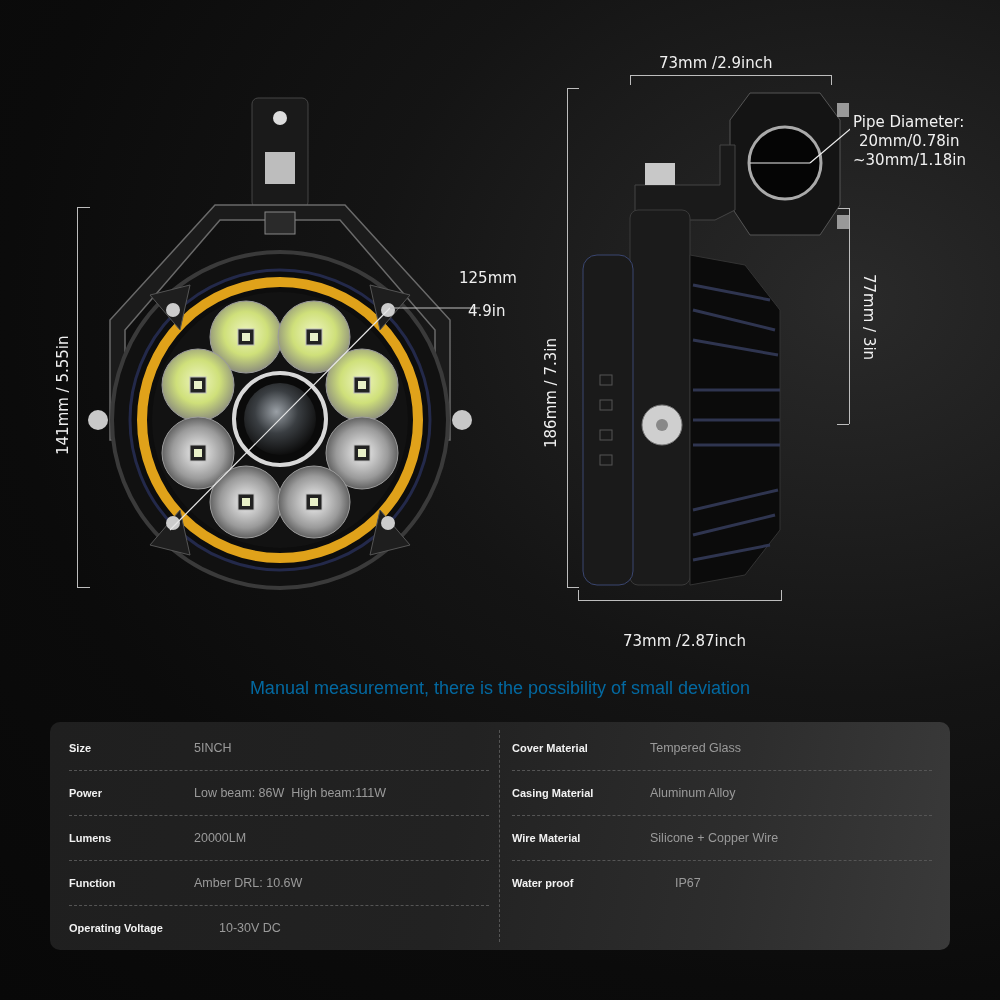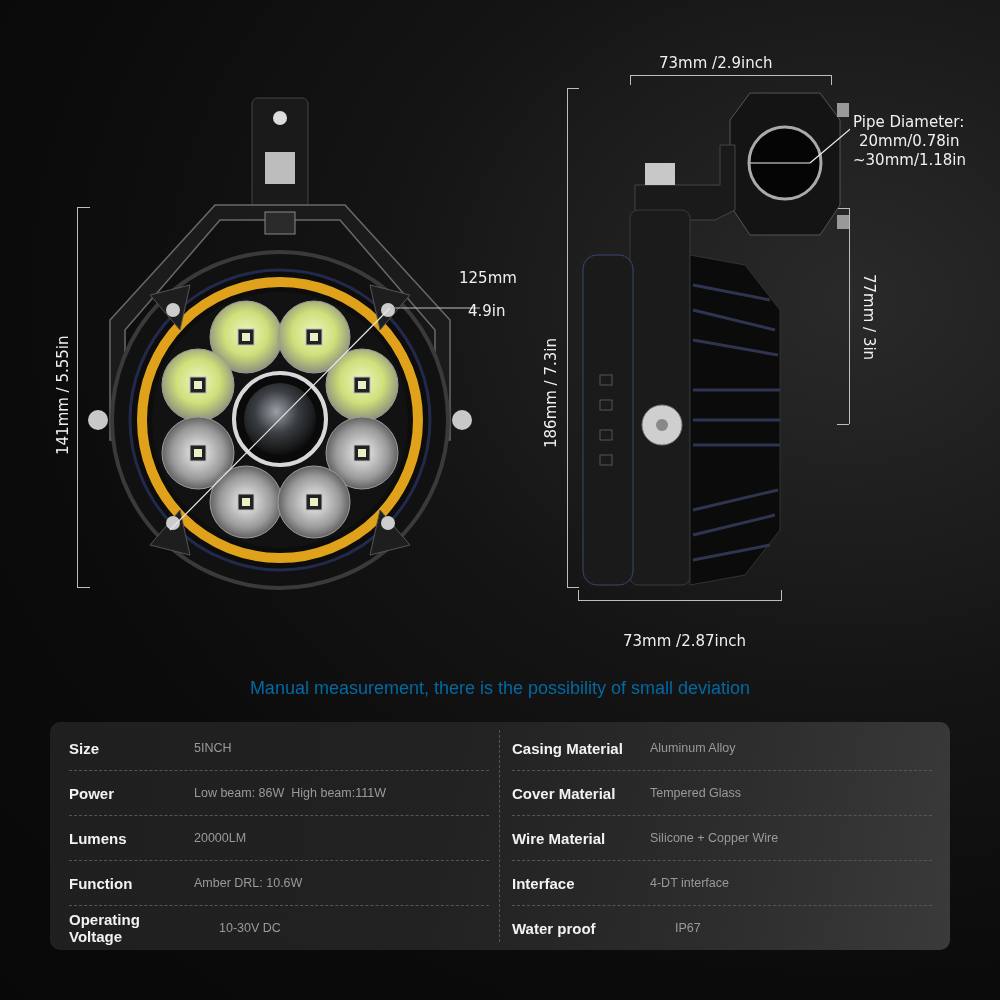--- a/index.html
+++ b/index.html
@@ -18,21 +18,21 @@
     position:absolute; left:50px; top:722px; width:900px; height:228px;
     border-radius:10px;
     background: linear-gradient(100deg, #1f1f1f 0%, #222 45%, #2d2d2d 75%, #3a3a3a 100%);
   }
   .spec-col { position:absolute; top:4px; width:420px; }
   .spec-row {
     height:44px; display:flex; align-items:center;
     border-bottom:1px dashed #555;
   }
   .spec-row:last-child { border-bottom:none;gap:25px; }
-  .spec-label { font-family:"Liberation Sans", sans-serif; font-size:15px; color:#f2f2f2; font-weight:bold; }
+  .spec-label { font-family:"Liberation Sans", sans-serif; font-size:11px; color:#f2f2f2; font-weight:bold; }
   .spec-value { font-family:"Liberation Sans", sans-serif; font-size:12.5px; color:#9a9a9a;text-align:right; }
   .col-divider { position:absolute; left:449px; top:8px; height:212px; border-left:1px dashed #555; }
   .caption {
     position:absolute; left:0; width:1000px; top:678px; text-align:center;
     font-family:"Liberation Sans", sans-serif; font-size:18px; color:#0369a1;
   }
 </style>
 </head>
 <body>
 
@@ -219,33 +219,29 @@
       <span class="spec-value">Amber DRL: 10.6W</span>
     </div>
     <div class="spec-row">
       <span class="spec-label" style="width:125px;">Operating Voltage</span>
       <span class="spec-value">10-30V DC</span>
     </div>
   </div>
 
   <div class="spec-col" style="left:462px;">
     <div class="spec-row">
+      <span class="spec-label" style="width:138px;">Cover Material</span>
+      <span class="spec-value">Tempered Glass</span>
+    </div>
+    <div class="spec-row">
       <span class="spec-label" style="width:138px;">Casing Material</span>
       <span class="spec-value">Aluminum Alloy</span>
     </div>
     <div class="spec-row">
-      <span class="spec-label" style="width:138px;">Cover Material</span>
-      <span class="spec-value">Tempered Glass</span>
-    </div>
-    <div class="spec-row">
       <span class="spec-label" style="width:138px;">Wire Material</span>
       <span class="spec-value">Silicone + Copper Wire</span>
     </div>
     <div class="spec-row">
-      <span class="spec-label" style="width:138px;">Interface</span>
-      <span class="spec-value">4-DT interface</span>
-    </div>
-    <div class="spec-row">
       <span class="spec-label" style="width:138px;">Water proof</span>
       <span class="spec-value">IP67</span>
     </div>
   </div>
 </div>
 
 </body></html>

